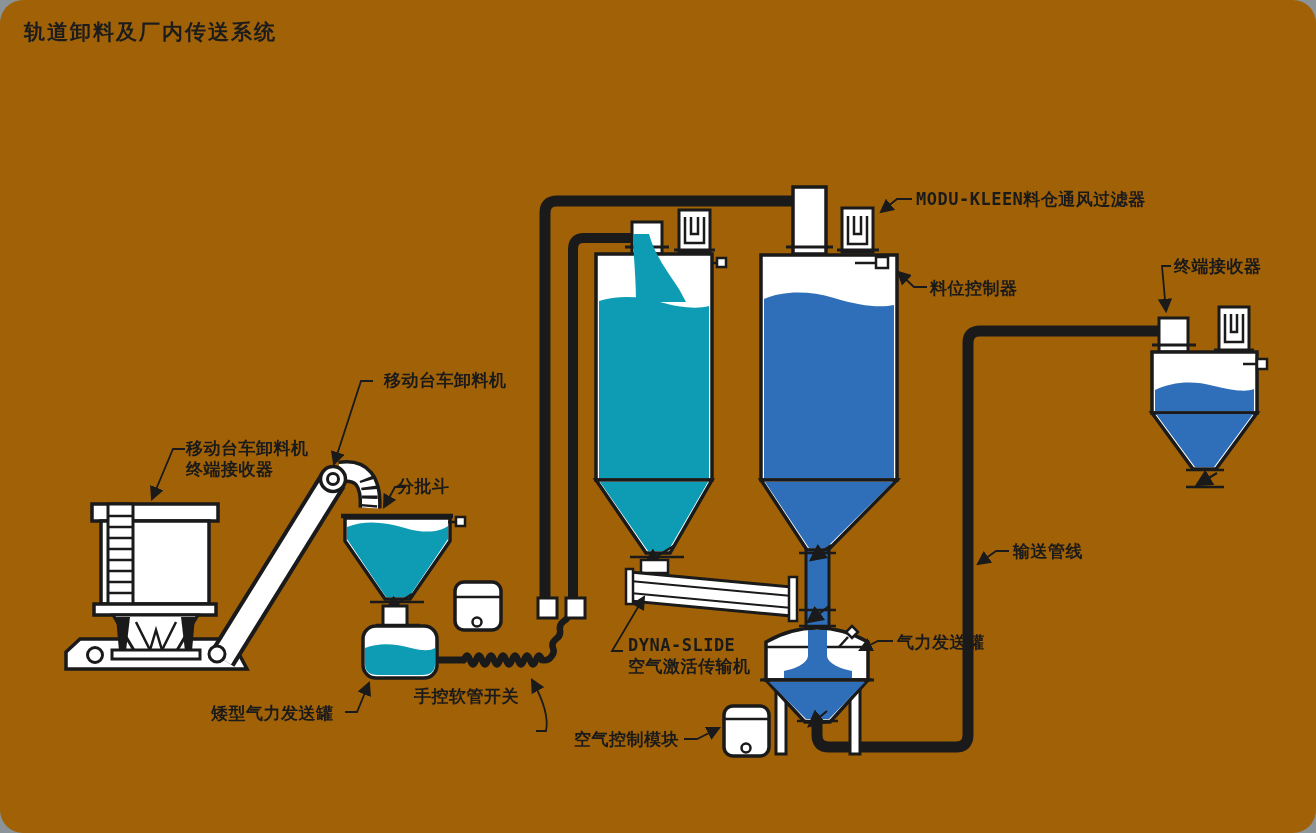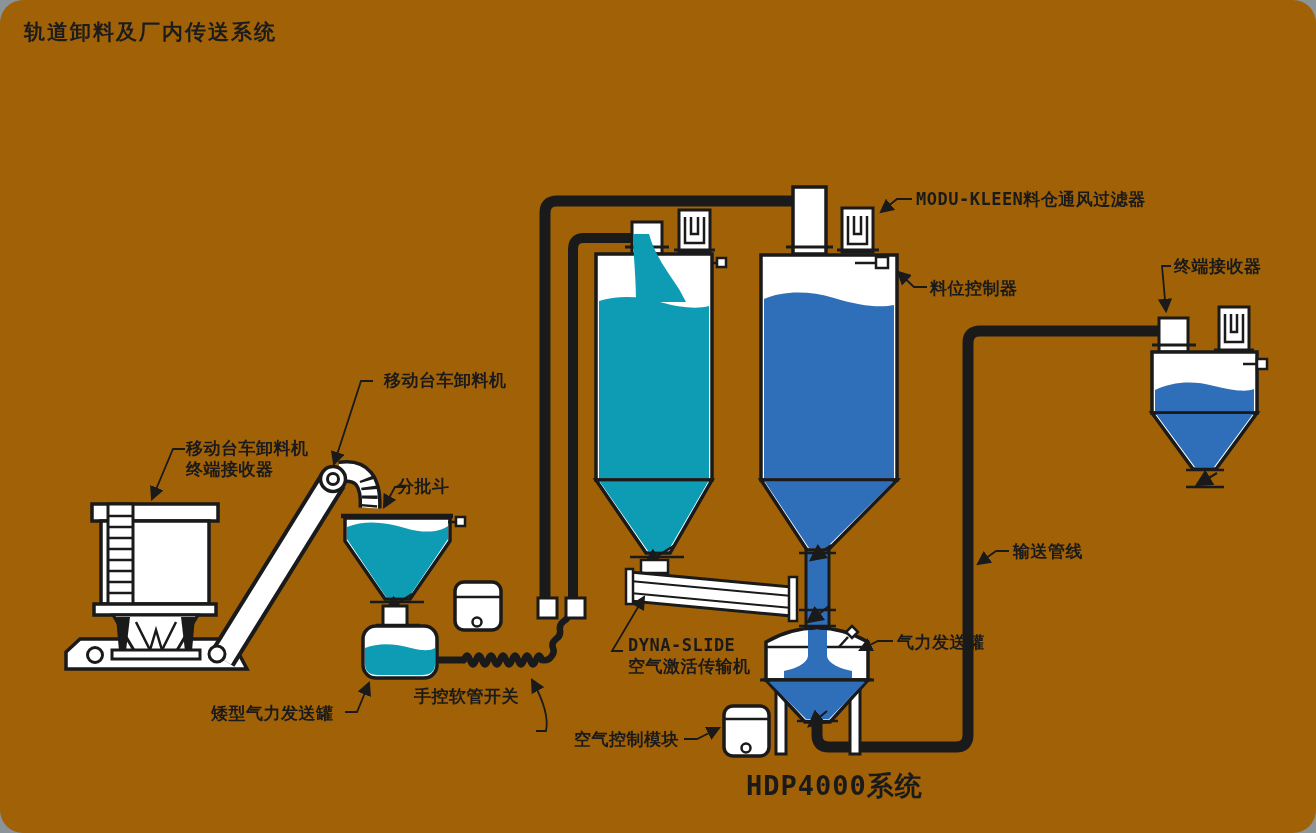--- a/index.html
+++ b/index.html
@@ -210,14 +210,13 @@
   <div class="label" style="left:1013px;top:541px">输送管线</div>
   <div class="label" style="left:628px;top:635px">
     <span class="latin">DYNA-SLIDE</span><br>
     <span>空气激活传输机</span>
   </div>
   <div class="label" style="left:897px;top:632px">气力发送罐</div>
   <div class="label" style="left:211px;top:703px">矮型气力发送罐</div>
   <div class="label" style="left:414px;top:686px">手控软管开关</div>
   <div class="label" style="left:574px;top:729px">空气控制模块</div>
 
-  <div class="sys" style="left:746px;top:768px">HDP4000系统</div>
 </div>
 
 </body></html>

